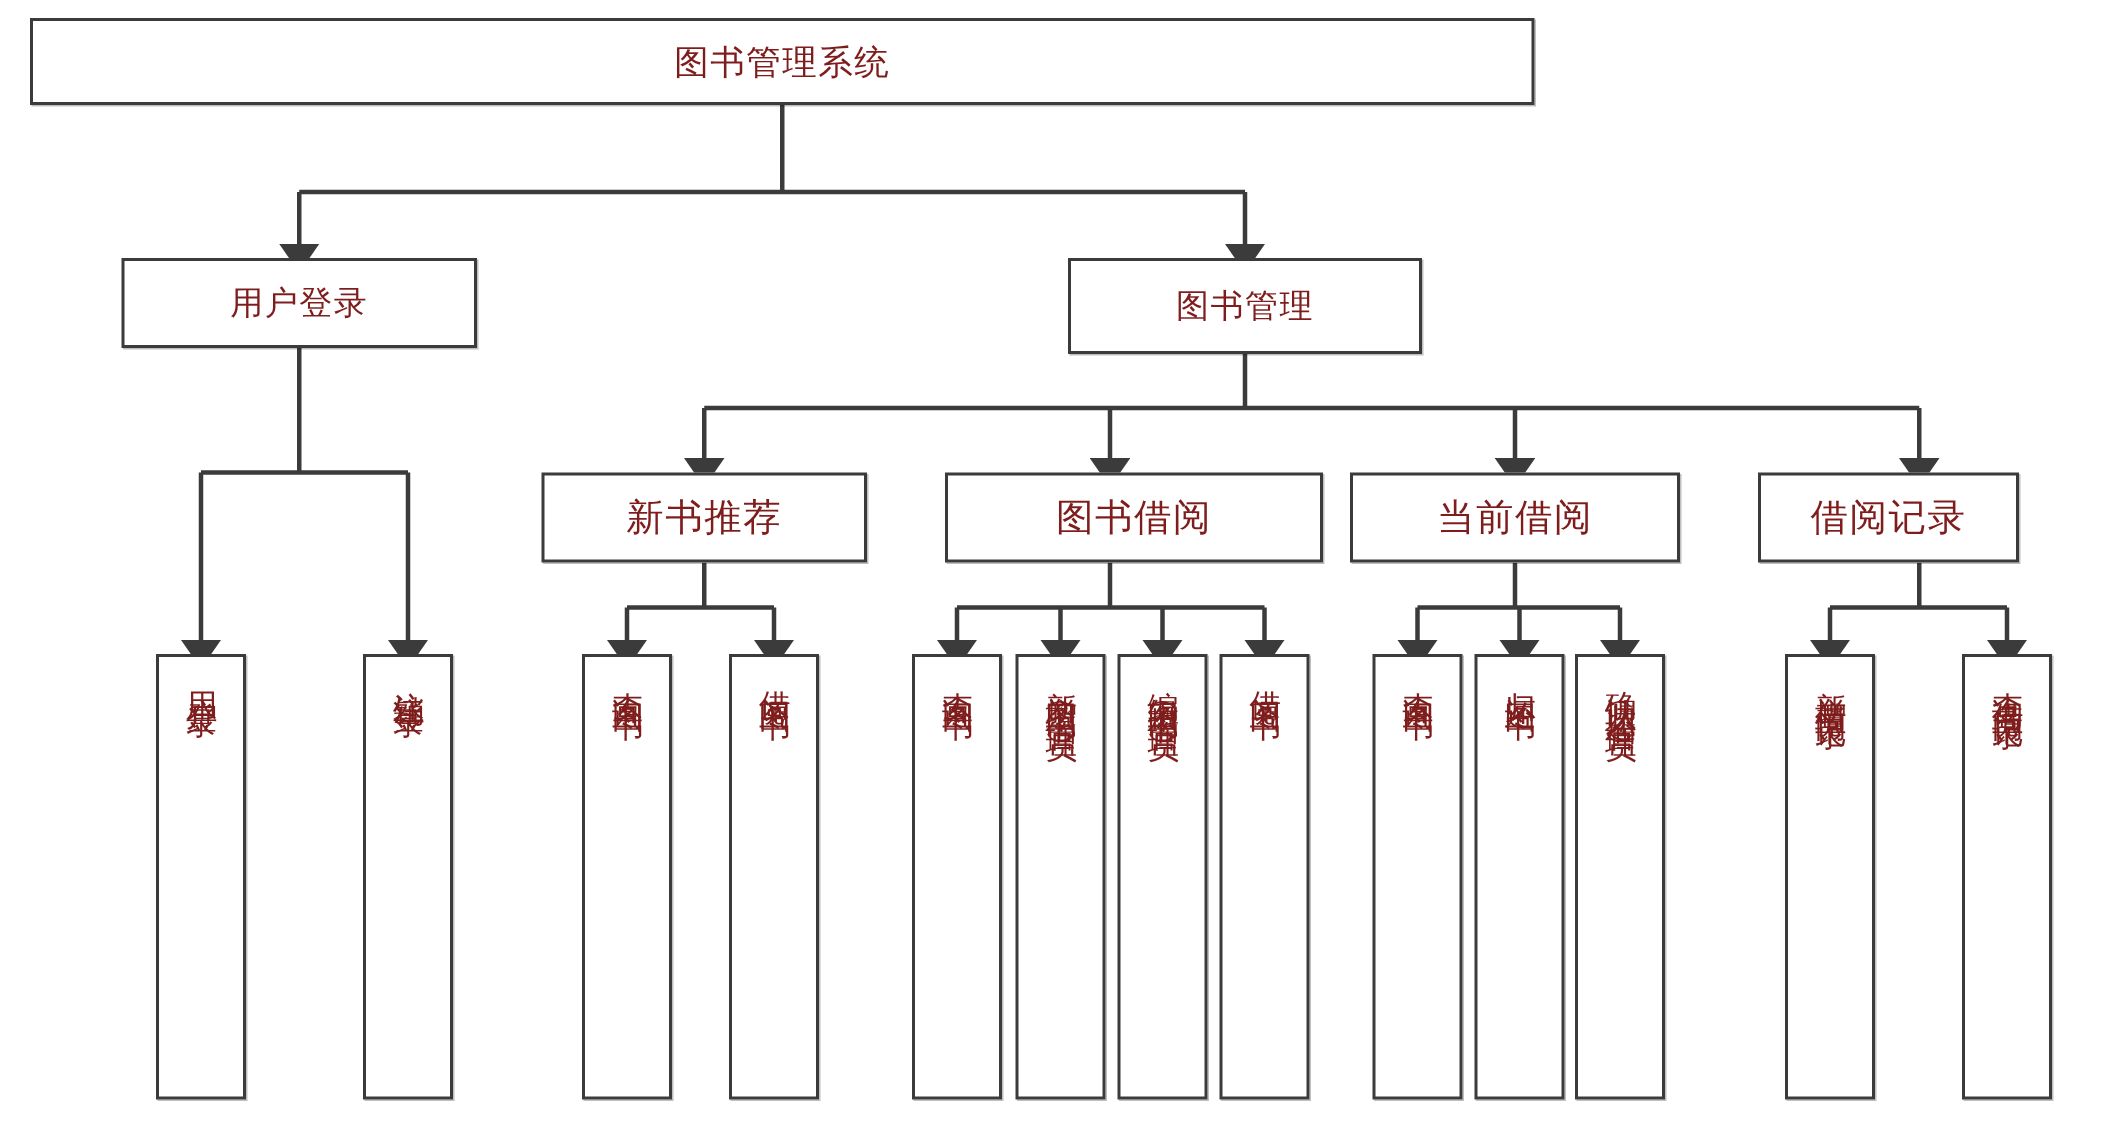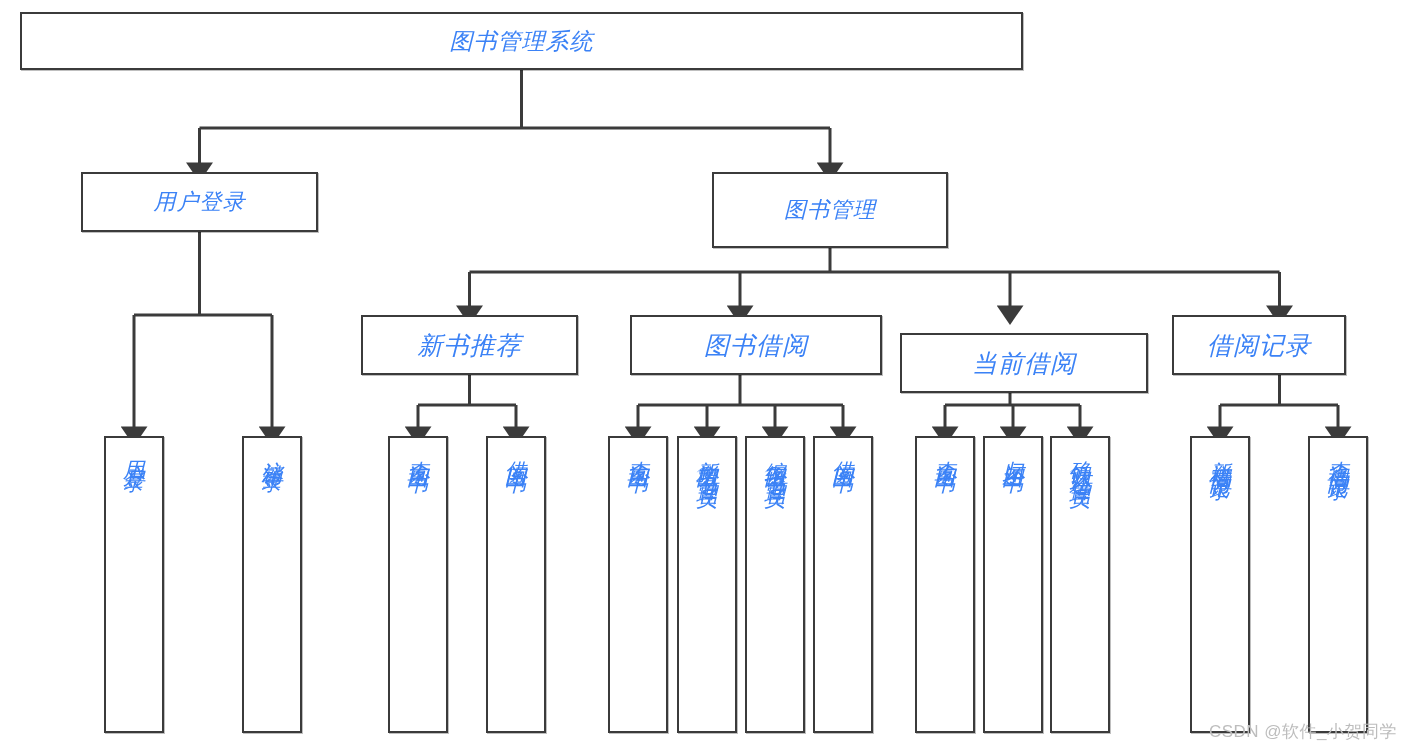--- a/index.html
+++ b/index.html
@@ -31,26 +31,25 @@
     position: absolute;
     box-sizing: border-box;
     background: #ffffff;
     border: 2px solid #3b3b3b;
     display: flex;
     align-items: center;
     justify-content: center;
     box-shadow: 1px 1px 0 rgba(0,0,0,0.25);
   }
   .node-label {
-    color: #3b82f6;
+    color: #7f1d1d;
     letter-spacing: 1px;
     line-height: 1.15;
     text-align: center;
     white-space: nowrap;
-    font-style: italic;
   }
   .node-root .node-label { font-size: 23px; }
   .node-l2 .node-label { font-size: 22px; }
   .node-l3 .node-label { font-size: 25px; }
   .node-leaf {
     align-items: flex-start;
     padding-top: 6px;
   }
   .node-leaf .node-label {
     writing-mode: vertical-rl;
@@ -120,30 +119,30 @@
       </g>
   </svg>
 
   <div id="nodes-layer">
       <div class="node node-root" style="left: 20px; top: 12px; width: 1003px; height: 58px;">
         <div class="node-label">图书管理系统</div>
       </div>
       <div class="node node-l2" style="left: 81px; top: 172px; width: 237px; height: 60px;">
         <div class="node-label">用户登录</div>
       </div>
-      <div class="node node-l2" style="left: 712px; top: 172px; width: 236px; height: 76px;">
+      <div class="node node-l2" style="left: 712px; top: 172px; width: 236px; height: 64px;">
         <div class="node-label">图书管理</div>
       </div>
       <div class="node node-l3" style="left: 361px; top: 315px; width: 217px; height: 60px;">
         <div class="node-label">新书推荐</div>
       </div>
       <div class="node node-l3" style="left: 630px; top: 315px; width: 252px; height: 60px;">
         <div class="node-label">图书借阅</div>
       </div>
-      <div class="node node-l3" style="left: 900px; top: 333px; width: 248px; height: 60px;">
+      <div class="node node-l3" style="left: 900px; top: 315px; width: 220px; height: 60px;">
         <div class="node-label">当前借阅</div>
       </div>
       <div class="node node-l3" style="left: 1172px; top: 315px; width: 174px; height: 60px;">
         <div class="node-label">借阅记录</div>
       </div>
       <div class="node node-leaf" style="left: 104px; top: 436px; width: 60px; height: 297px;">
         <div class="node-label">用户登录</div>
       </div>
       <div class="node node-leaf" style="left: 242px; top: 436px; width: 60px; height: 297px;">
         <div class="node-label">注销登录</div>
@@ -176,15 +175,14 @@
         <div class="node-label">确认归还（管理员）</div>
       </div>
       <div class="node node-leaf leaf-mid" style="left: 1190px; top: 436px; width: 60px; height: 297px;">
         <div class="node-label">新增借阅记录</div>
       </div>
       <div class="node node-leaf leaf-mid" style="left: 1308px; top: 436px; width: 60px; height: 297px;">
         <div class="node-label">查询借阅记录</div>
       </div>
     </div>
 
-  <div class="watermark">CSDN @软件_小贺同学</div>
 
 </div>
 
 </body></html>

